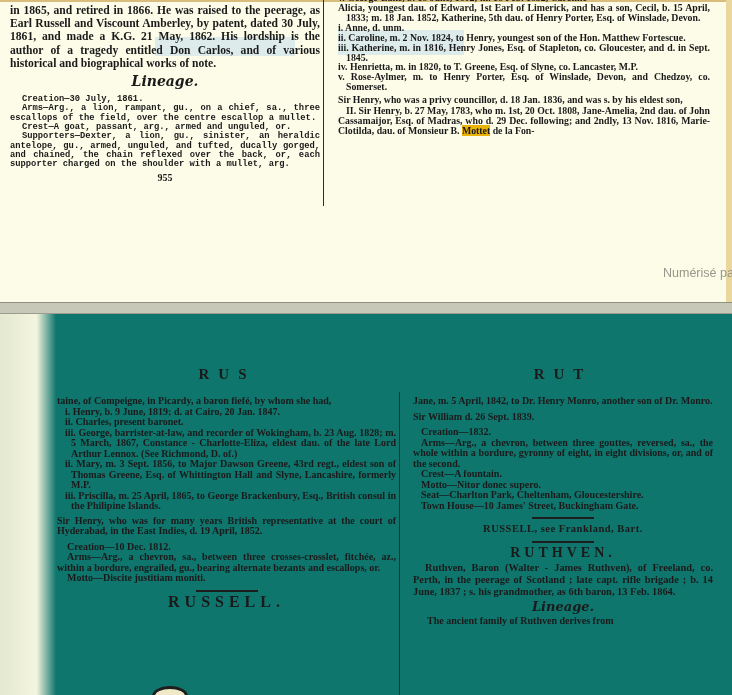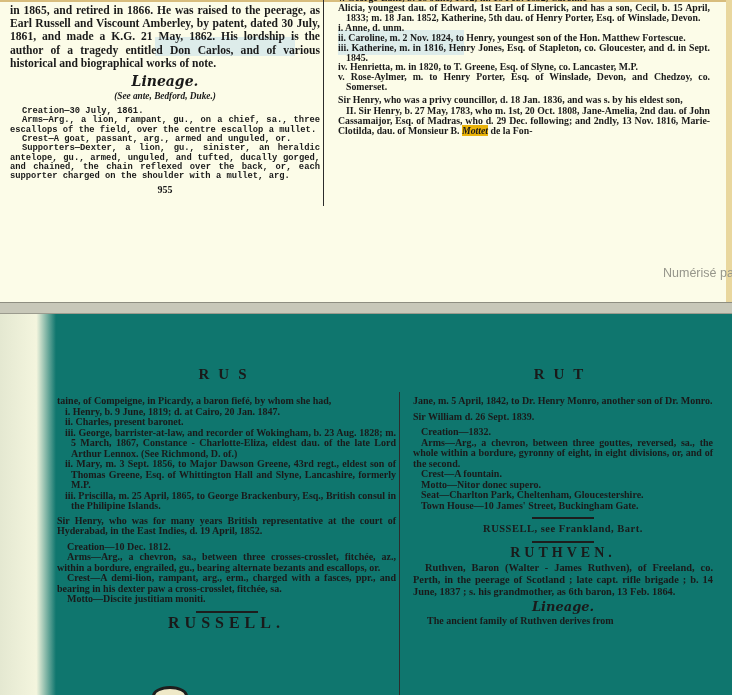--- a/index.html
+++ b/index.html
@@ -20,21 +20,21 @@
   .tl-small{font-size:8.8px;line-height:9.3px;text-align:justify;margin-top:6px;font-family:Liberation Mono, monospace;}
   .tl-small p{margin:0;text-indent:12px;}
   .pageno{text-align:center;font-size:10px;margin-top:3px;}
   .tr{position:absolute;left:338px;top:0;width:372px;font-weight:bold;font-size:9.8px;line-height:9.9px;text-align:justify;}
   .tr p{margin:0;}
   .clip-line{height:3px;overflow:hidden;}
   .clip-line div{margin-top:-7px;white-space:nowrap;}
   .hang{padding-left:8px;text-indent:-8px;margin:0;}
   .tr .p2{margin-top:3px;}
   .tr .p3{margin-top:1px;text-indent:8px;}
-  .hl-y{background:#eab308;font-style:italic;}
+  .hl-y{background:#eab308;}
   .hl-blue{position:absolute;background:rgba(190,220,235,0.5);}
   .hl-blue.one{left:155px;top:37px;width:140px;height:19px;}
   .hl-blue.two{left:338px;top:30px;width:126px;height:25px;}
   .watermark{
     position:absolute;left:663px;top:266px;white-space:nowrap;
     font-family:"Liberation Sans","DejaVu Sans",sans-serif;
     font-size:12.5px;color:#96968b;font-weight:normal;
   }
   
   .band{position:absolute;left:0;top:302px;width:732px;height:12px;background:#c8c8b9;
@@ -76,21 +76,20 @@
 <div class="page-top">
   <div class="border-top"></div>
   <div class="edge-right"></div>
 
   <div class="hl-blue one"></div>
   <div class="hl-blue two"></div>
 
   <div class="tl">
     <p class="tl-body">in 1865, and retired in 1866.  He was raised to the peerage, as Earl Russell and Viscount Amberley, by patent, dated 30 July, 1861, and made a K.G. 21 May, 1862.  His lordship is the author of a tragedy entitled Don Carlos, and of various historical and biographical works of note.</p>
     <div class="lineage-h">Lineage.</div>
-    <div class="lineage-ref">(See ante, Bedford, Duke.)</div>
     <div class="tl-small">
       <p>Creation—30 July, 1861.</p>
       <p>Arms—Arg., a lion, rampant, gu., on a chief, sa., three escallops of the field, over the centre escallop a mullet.</p>
       <p>Crest—A goat, passant, arg., armed and unguled, or.</p>
       <p>Supporters—Dexter, a lion, gu., sinister, an heraldic antelope, gu., armed, unguled, and tufted, ducally gorged, and chained, the chain reflexed over the back, or, each supporter charged on the shoulder with a mullet, arg.</p>
     </div>
     <div class="pageno">955</div>
   </div>
 
   <div class="col-divider-top"></div>
@@ -124,21 +123,20 @@
     <p>taine, of Compeigne, in Picardy, a baron fiefé, by whom she had,</p>
     <p class="li">i. Henry, b. 9 June, 1819; d. at Cairo, 20 Jan. 1847.</p>
     <p class="li">ii. Charles, present baronet.</p>
     <p class="li">iii. George, barrister-at-law, and recorder of Wokingham, b. 23 Aug. 1828; m. 5 March, 1867, Constance - Charlotte-Eliza, eldest dau. of the late Lord Arthur Lennox.  (See Richmond, D. of.)</p>
     <p class="li">ii. Mary, m. 3 Sept. 1856, to Major Dawson Greene, 43rd regt., eldest son of Thomas Greene, Esq. of Whittington Hall and Slyne, Lancashire, formerly M.P.</p>
     <p class="li">iii. Priscilla, m. 25 April, 1865, to George Brackenbury, Esq., British consul in the Philipine Islands.</p>
     <p class="para">Sir Henry, who was for many years British representative at the court of Hyderabad, in the East Indies, d. 19 April, 1852.</p>
     <div class="small">
       <p>Creation—10 Dec. 1812.</p>
       <p>Arms—Arg., a chevron, sa., between three crosses-crosslet, fitchée, az., within a bordure, engrailed, gu., bearing alternate bezants and escallops, or.</p>
-      <p>Crest—A demi-lion, rampant, arg., erm., charged with a fasces, ppr., and bearing in his dexter paw a cross-crosslet, fitchée, sa.</p>
       <p>Motto—Discite justitiam moniti.</p>
     </div>
     <div class="rule"></div>
     <div class="sec-h russell-h">RUSSELL.</div>
   </div>
 
   <div class="col-divider-bottom"></div>
 
   <div class="br">
     <p class="hang2">Jane, m. 5 April, 1842, to Dr. Henry Monro, another son of Dr. Monro.</p>

